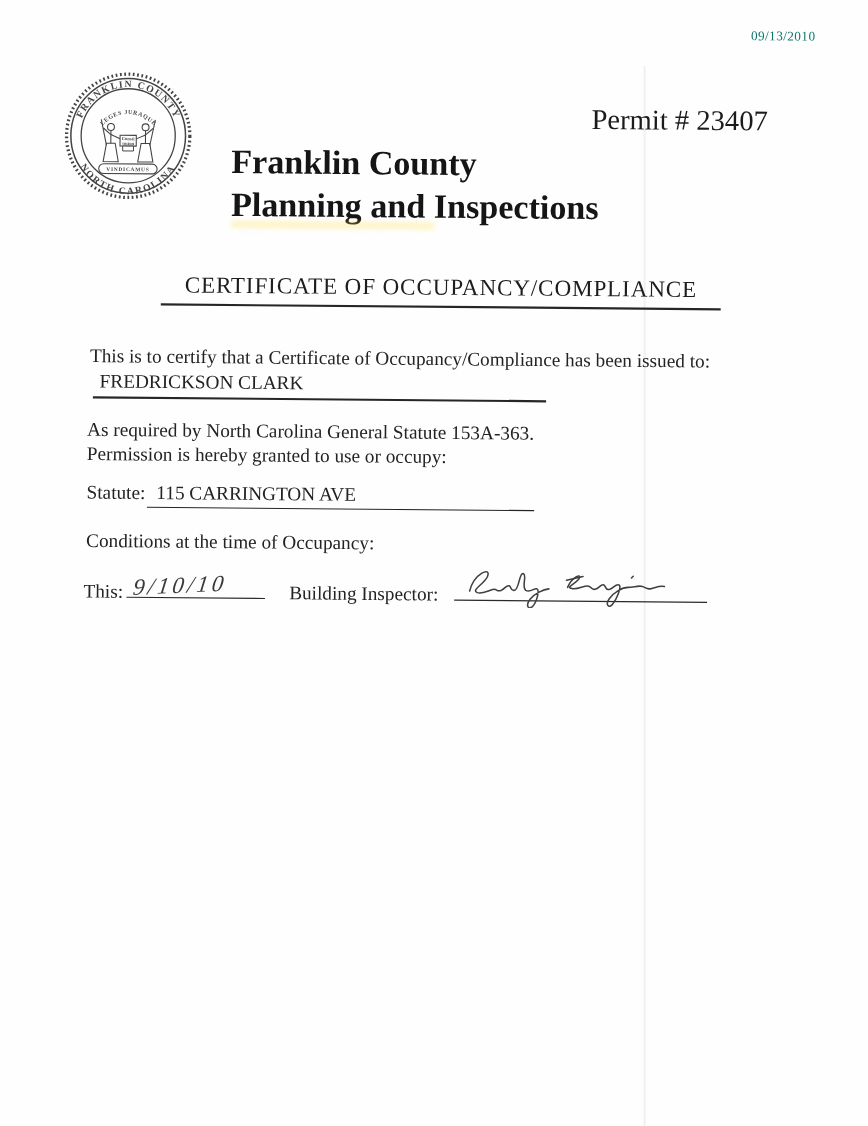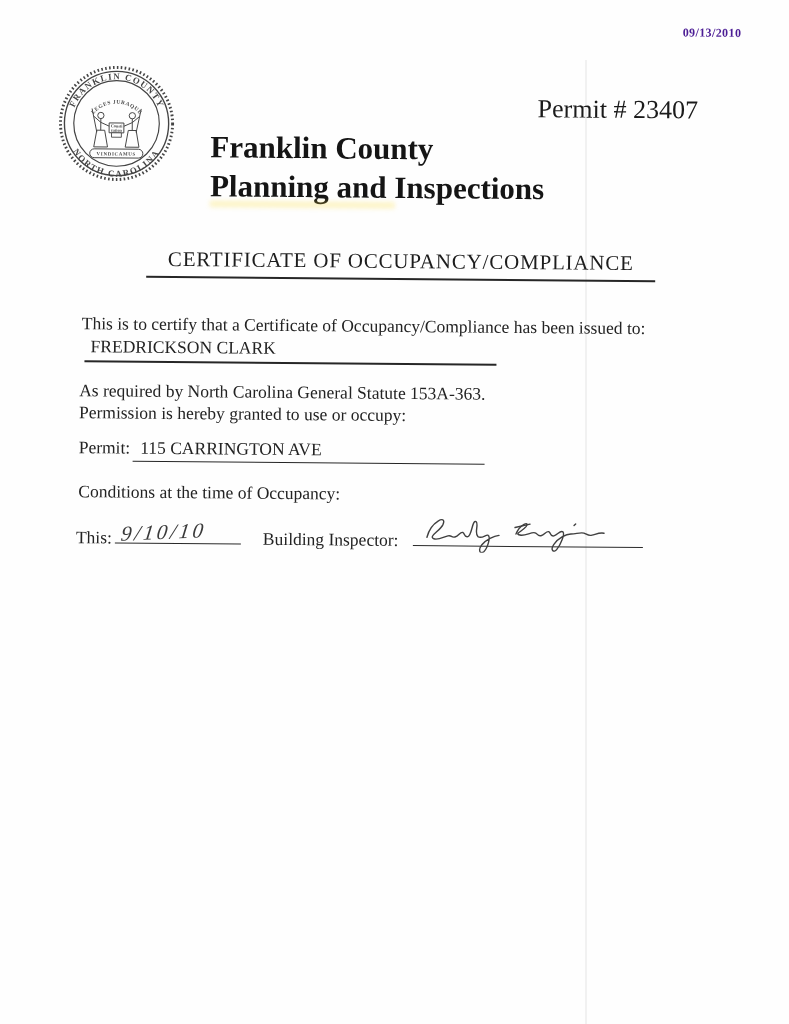--- a/index.html
+++ b/index.html
@@ -3,22 +3,22 @@
 <meta charset="utf-8">
 <style>
   html,body{margin:0;padding:0;background:#ffffff;}
   .page{
     position:relative;width:789px;height:1024px;background:#fefefe;
     font-family:"Liberation Serif", serif;color:#1c1c1c;overflow:hidden;
   }
   .scanline{position:absolute;left:585px;top:60px;width:2px;height:964px;background:rgba(0,0,0,0.05);}
   .tilt{position:absolute;left:0;top:0;width:789px;height:1024px;transform:rotate(0.5deg);transform-origin:60px 300px;}
   .stamp{
-    position:absolute;top:20px;right:50px;font-size:12px;font-weight:bold;
-    letter-spacing:0.4px;color:#4c1d95;
+    position:absolute;top:20px;right:50px;font-size:12px;font-weight:normal;
+    letter-spacing:0.4px;color:#0f766e;
   }
   .seal{position:absolute;left:56px;top:60px;width:118px;height:124px;opacity:0.88;}
   .permit{position:absolute;left:536px;top:90px;font-size:26px;color:#1b1b1b;}
   .agency{position:absolute;left:209px;top:126px;font-size:31px;font-weight:bold;line-height:39px;color:#151515;}
   .hl-artifact{position:absolute;left:209px;top:199px;width:185px;height:7px;background:rgba(250,222,70,0.28);filter:blur(2px);}
   .cert-title-row{position:absolute;left:0;top:246px;width:789px;text-align:center;}
   .cert-title{
     display:inline-block;font-size:21px;letter-spacing:0.8px;color:#1d1d1d;
     border-bottom:2px solid #262626;padding:0 22px 4px 22px;transform:translateX(6px);
   }
@@ -125,21 +125,21 @@
     <div class="bodytext issued-row">
       <span class="uline-name">FREDRICKSON CLARK</span>
     </div>
 
     <div class="bodytext p-statute">
       <div>As required by North Carolina General Statute 153A-363.</div>
       <div>Permission is hereby granted to use or occupy:</div>
     </div>
 
     <div class="bodytext addr-row">
-      <span>Permit:</span><span class="uline-addr">115 CARRINGTON AVE</span>
+      <span>Statute:</span><span class="uline-addr">115 CARRINGTON AVE</span>
     </div>
 
     <div class="bodytext p-cond">Conditions at the time of Occupancy:</div>
 
     <div class="bodytext date-row">
       <span>This:</span><span class="uline-date"><span class="handwriting-date">9/10/10</span></span><span class="insp-label">Building Inspector:</span><span class="uline-sign">
         <svg class="sig-svg" width="222" height="46" viewBox="0 0 222 46" role="img" aria-label="Stanley Frazier">
           <g fill="none" stroke="#404040" stroke-width="1.4" stroke-linecap="round">
             <path d="M12,31 C16,15 32,8 28,18 C25,25 13,30 19,32.5 C23,34 29,30.5 33,29.5 C37,28.5 36,31.5 40,30.5 C44,29.5 45,25 48,26 C50,27 49,31 53,30 C57,29 57,13 61,15 C64,17 59,27 63,30 C67,32.5 71,27.5 73,28.5 C76,29.5 73,41 69,45 C65,48 63,43 67,38 C71,33 79,29 84,28.5"></path>
             <path d="M101,27 C105,17 115,13.5 111,19.5 C107,24.5 99,27 105,28 C110,29 115,25.5 119,25.5 C123,25.5 122,29.5 126,28.5 C130,27.5 131,23.5 134,24.5 C136,25.5 135,29.5 139,28.5 C143,27.5 145,22.5 148,24.5 C150,26.5 146,37 142,42 C139,46 135,43 139,37 C143,31 151,26.5 156,26.5 C161,26.5 165,24.5 169,25.5 C172,26.5 173,28.5 177,27.5 C181,26.5 185,24.5 189,25.5"></path>

